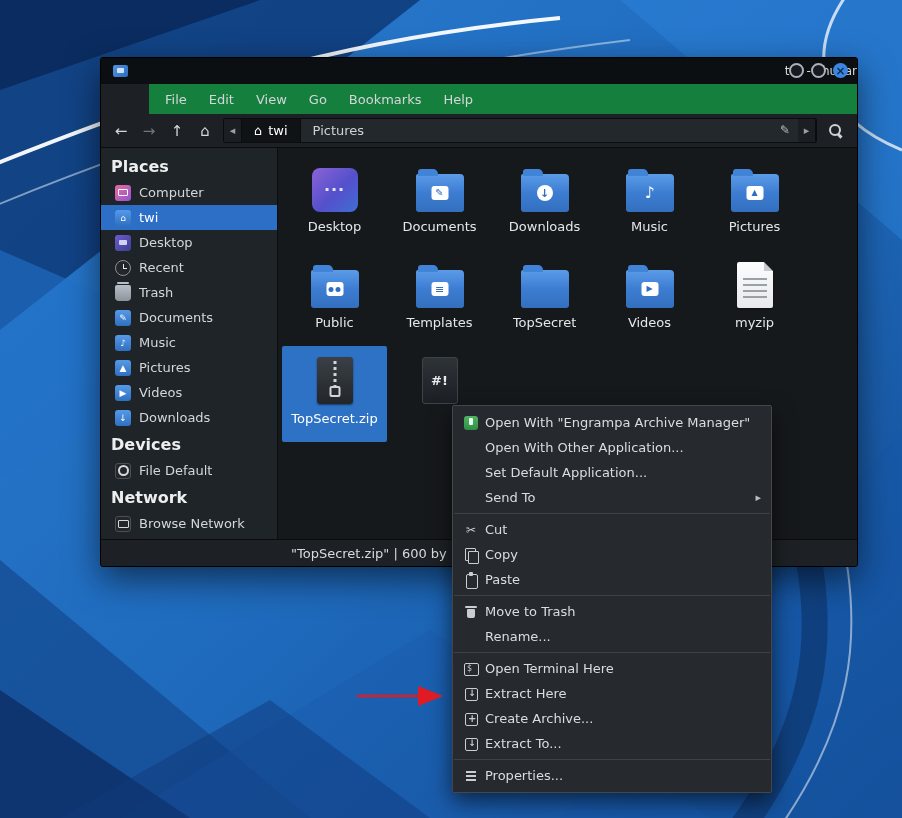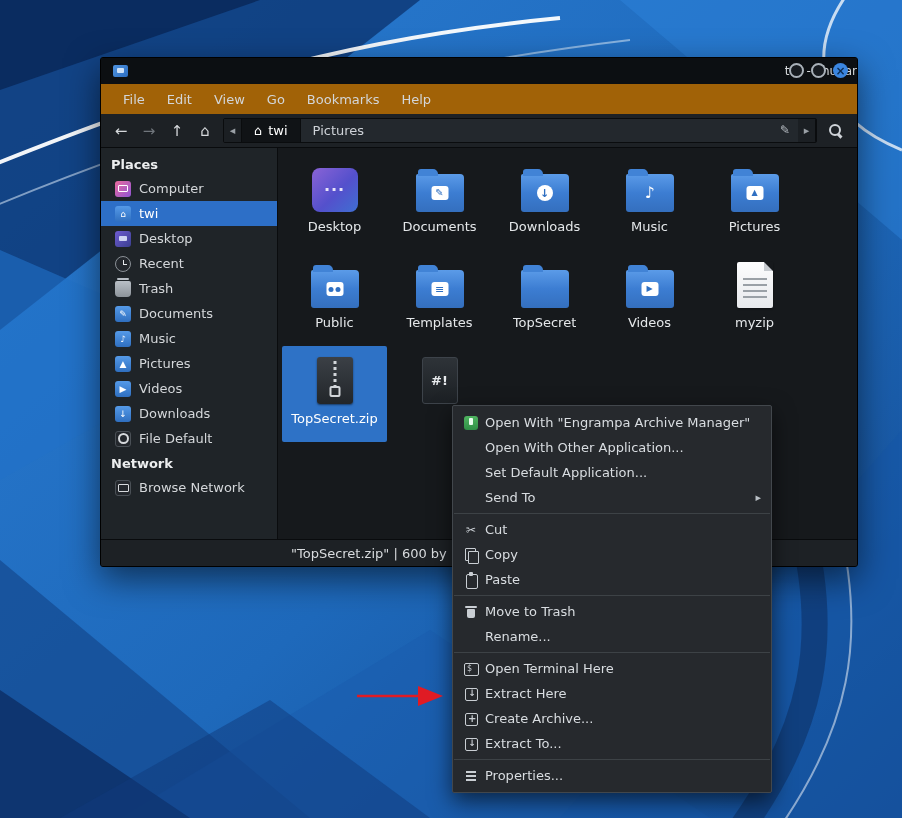--- a/index.html
+++ b/index.html
@@ -20,22 +20,22 @@
               background:linear-gradient(135deg,#4f94e0,#2b6cc0); }
   .app-icon::after { content:""; position:absolute; left:4px; top:3px; width:7px; height:5px;
               background:#cfe2f8; border-radius:1px; }
   .title { position:absolute; left:0; right:0; text-align:right; color:#d4d7da; font-size:12px; }
   .controls { position:absolute; right:9px; top:5px; display:flex; gap:7px; }
   .wc { width:15px; height:15px; border-radius:50%; }
   .wc-min, .wc-max { background:#171b20; border:2px solid #a9b1b9; }
   .wc-close { background:#3b86e0; color:#0b2b52; font-size:12px; font-weight:bold;
               display:flex; align-items:center; justify-content:center; line-height:1; }
 
-  .menubar { height:30px; background:#a16207; flex:none; display:flex; align-items:center;
-             padding-left:22px; gap:22px; }
+  .menubar { height:30px; background:#15803d; flex:none; display:flex; align-items:center;
+             padding-left:16px; gap:22px;margin-left:48px; }
   .menubar span { color:#d3d6d9; font-size:13px; cursor:default; }
 
   .toolbar { height:34px; background:#1d2125; border-bottom:1px solid #090b0d; flex:none;
              display:flex; align-items:center; padding:0 10px; gap:8px; }
   .navbtn { width:20px; text-align:center; font-size:15px; color:#d6d9dc; }
   .navbtn.dim2 { color:#70767c; }
   .crumbbar { flex:1; display:flex; align-items:stretch; height:25px; background:#23282d;
               border:1px solid #0a0c0e; border-radius:2px; overflow:hidden; }
   .crumb-chev { width:18px; display:flex; align-items:center; justify-content:center;
                 color:#9aa0a6; font-size:11px; background:#1b1f23; border-right:1px solid #0a0c0e; }
@@ -49,21 +49,21 @@
   .mag::before { content:""; position:absolute; left:1px; top:1px; width:8px; height:8px;
                  border:2px solid #cfd3d8; border-radius:50%; }
   .mag::after { content:""; position:absolute; left:11px; top:10px; width:5px; height:2.5px;
                 background:#cfd3d8; transform:rotate(45deg); transform-origin:0 0; }
 
   .content { flex:1; display:flex; min-height:0; }
 
   
   .sidebar { width:177px; flex:none; background:#1f2428; border-right:1px solid #0a0c0e;
              padding-top:4px; overflow:hidden; }
-  .side-heading { padding:5px 10px 4px; color:#eceeef; font-size:13px; font-weight:bold; }
+  .side-heading { padding:5px 10px 4px; color:#eceeef; font-size:16px; font-weight:bold; }
   .side-item { display:flex; align-items:center; gap:8px; padding:0 10px 0 14px; height:25px;
                color:#d4d7da; font-size:13px; cursor:default; }
   .side-item.selected { background:#2d6fc7; color:#fff; }
   .si { width:16px; height:16px; flex:none; border-radius:3px; position:relative;
         display:flex; align-items:center; justify-content:center; font-size:9px; color:#fff; }
   .si-computer { background:linear-gradient(135deg,#ea6b9d,#8f54d4); }
   .si-computer::after { content:""; width:8px; height:5px; border:1px solid #fff; border-radius:1px; }
   .si-blue { background:linear-gradient(180deg,#559ae8,#2f6fc0); }
   .si-desktop { background:linear-gradient(135deg,#6e5bd0,#3a3f90); }
   .si-desktop::after { content:""; width:8px; height:5px; background:#cfd4f2; border-radius:1px; }
@@ -295,20 +295,21 @@
         <span>Pictures</span>
       </div>
       <div class="side-item">
         <span class="si si-blue">▶</span>
         <span>Videos</span>
       </div>
       <div class="side-item">
         <span class="si si-blue">↓</span>
         <span>Downloads</span>
       </div>
+      <div class="side-heading">Devices</div>
       <div class="side-item">
         <span class="si si-dark si-fs"></span>
         <span>File Default</span>
       </div>
       <div class="side-heading">Network</div>
       <div class="side-item">
         <span class="si si-dark si-net"></span>
         <span>Browse Network</span>
       </div>
     </div>

